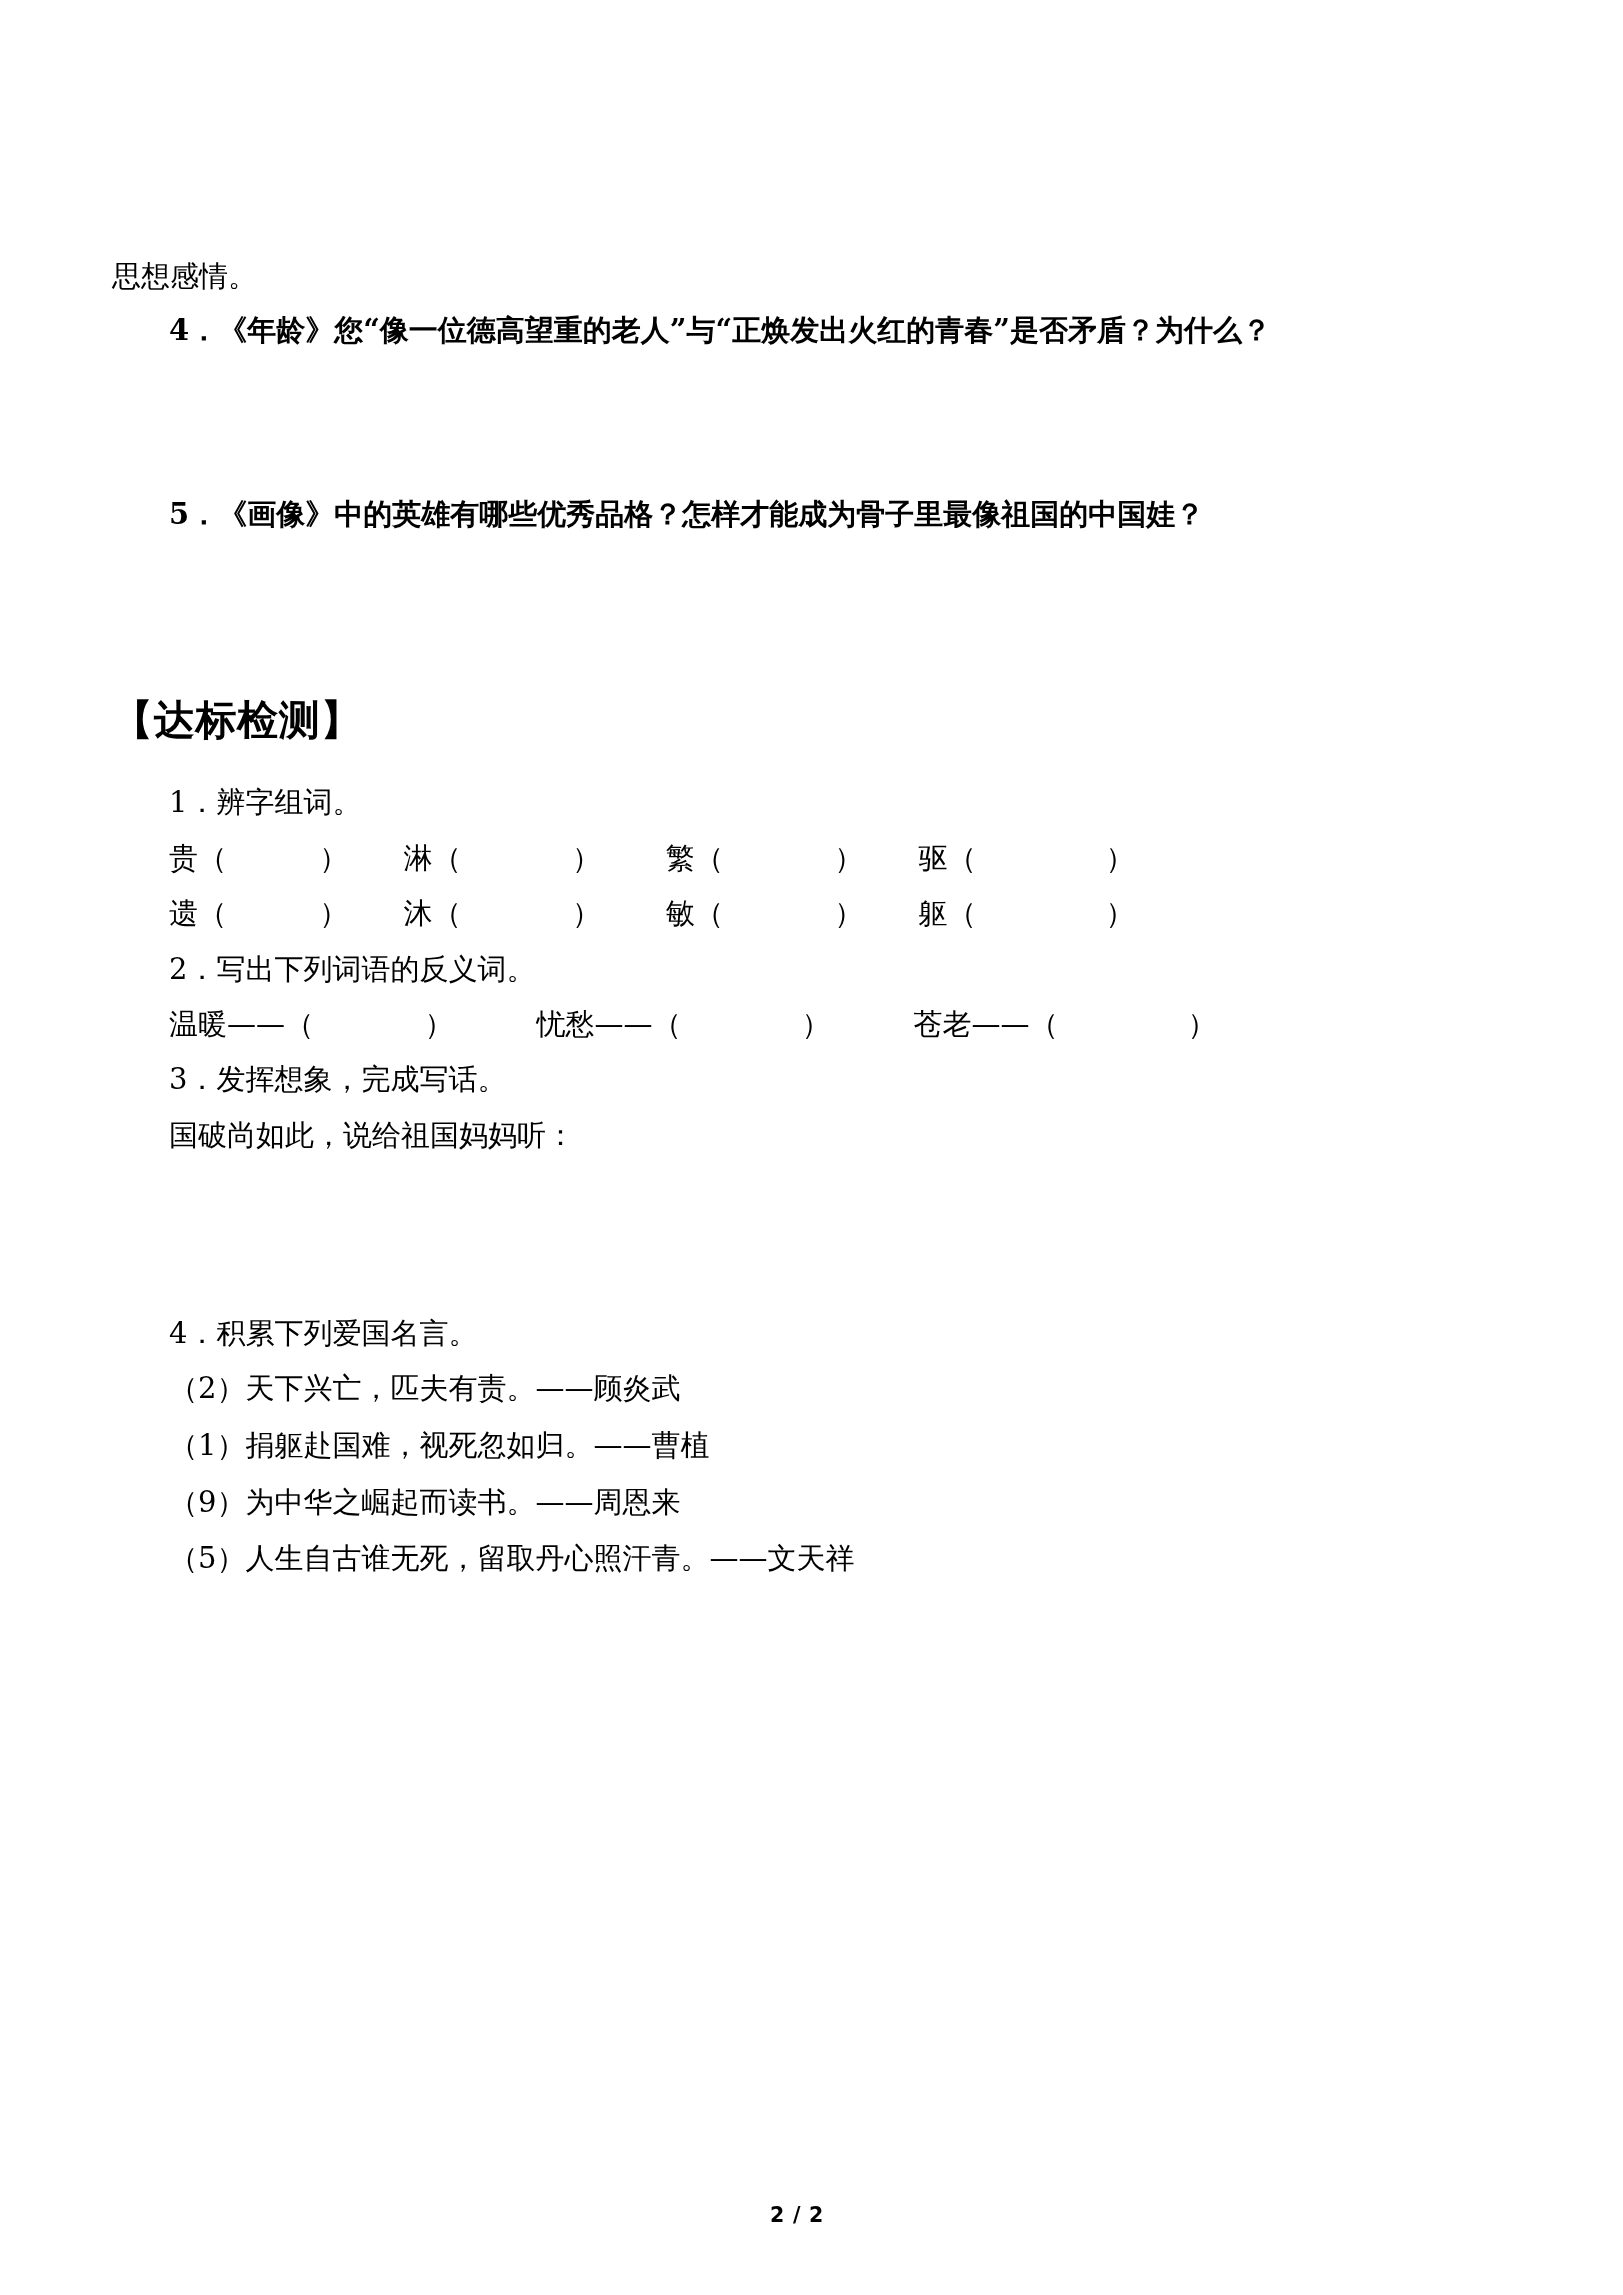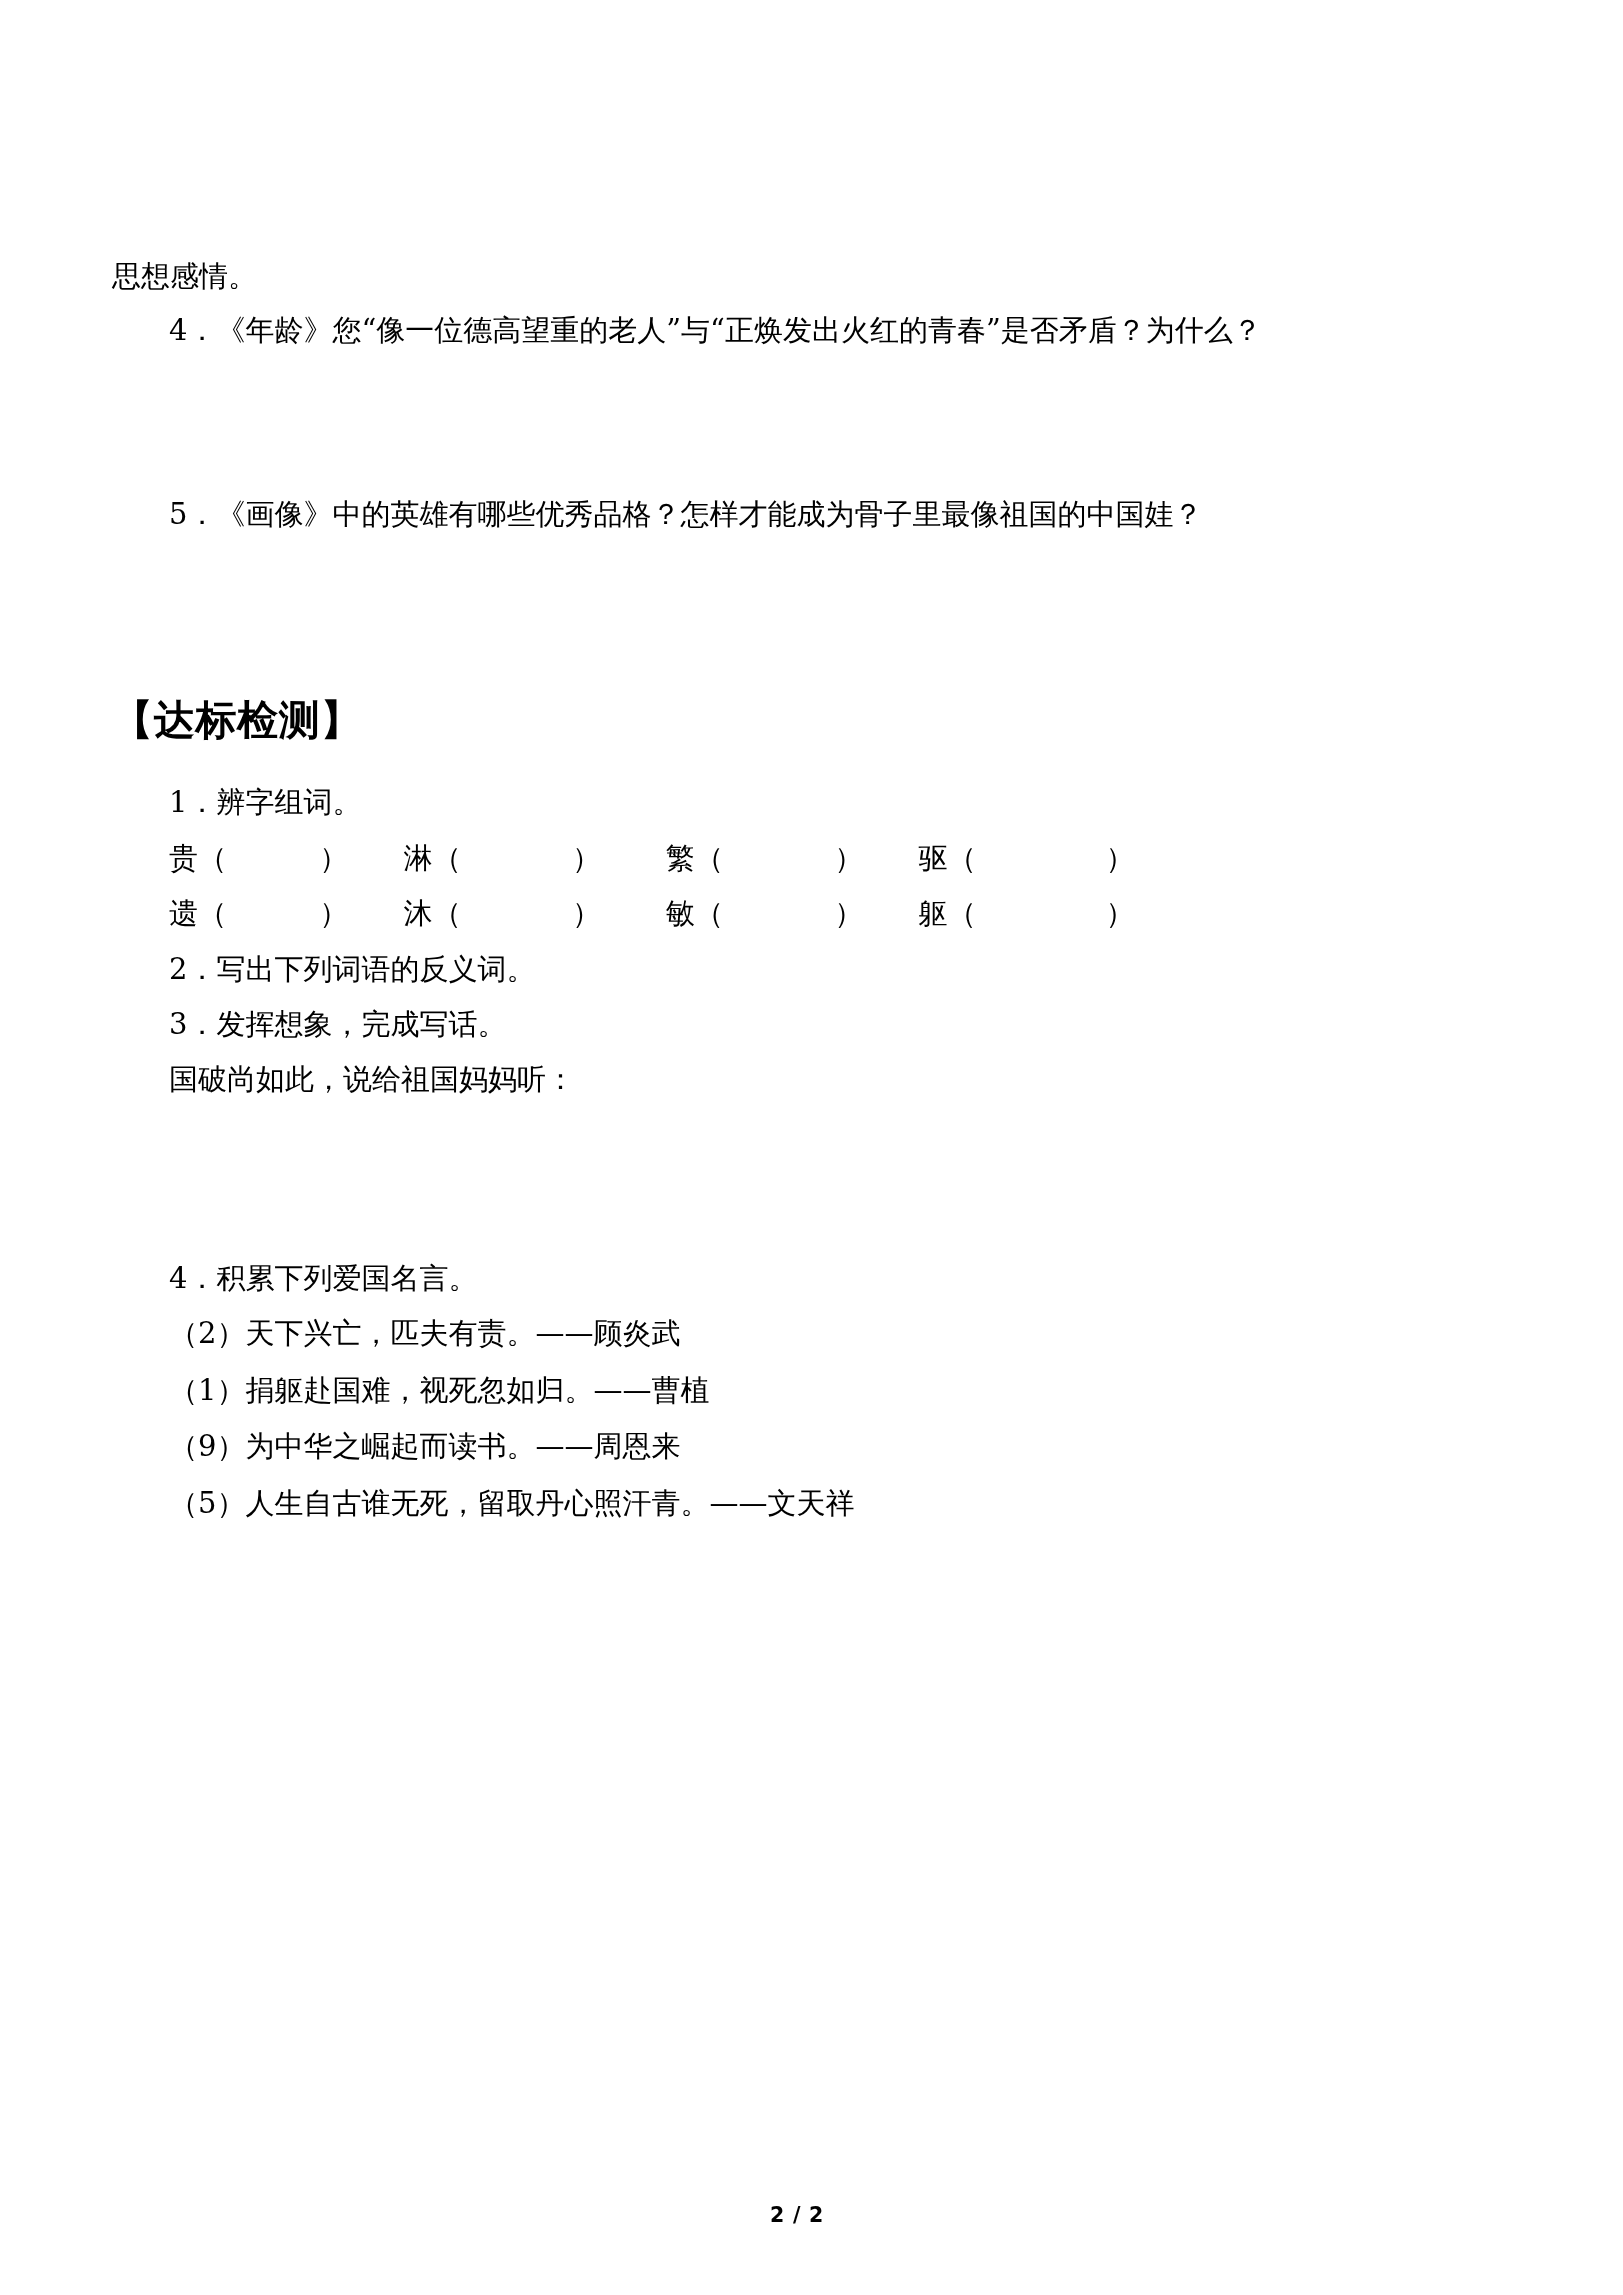--- a/index.html
+++ b/index.html
@@ -24,20 +24,21 @@
   .doc {
     font-size: 29px;
     line-height: 1.72;
   }
   .para {
     margin: 0 0 4.1px 0;
     white-space: pre-wrap;
   }
   .indent {
     text-indent: 57px;
+    font-weight: bold;
   }
   .section-title {
     font-weight: bold;
     font-size: 41px;
     margin: 59px 0 23px 0;
     letter-spacing: 0.7px;
   }
   .spacer-lg {
     height: 130px;
   }
@@ -91,20 +92,21 @@
 
     <div class="spacer-md"></div>
 
     <h2 class="section-title">【达标检测】</h2>
 
     <p class="q-line-noindent">1．辨字组词。</p>
     <p class="q-line">贵（          ）      淋（            ）       繁（            ）      驱（              ）</p>
     <p class="q-line">遗（          ）      沐（            ）       敏（            ）      躯（              ）</p>
 
     <p class="q-line-noindent">2．写出下列词语的反义词。</p>
+    <p class="q-line">温暖——（            ）         忧愁——（             ）         苍老——（              ）</p>
 
     <p class="q-line-noindent">3．发挥想象，完成写话。</p>
     <p class="q-line-noindent">国破尚如此，说给祖国妈妈听：</p>
 
     <div class="spacer-xl"></div>
 
     <p class="q-line-noindent">4．积累下列爱国名言。</p>
     <p class="quote-line">（2）天下兴亡，匹夫有责。——顾炎武</p>
     <p class="quote-line">（1）捐躯赴国难，视死忽如归。——曹植</p>
     <p class="quote-line">（9）为中华之崛起而读书。——周恩来</p>

